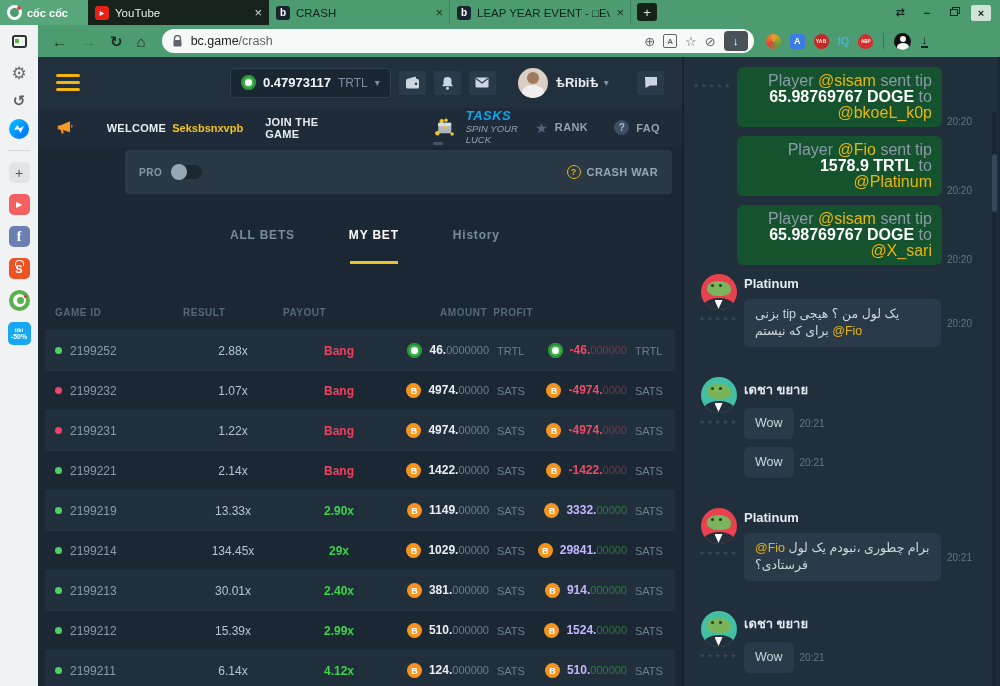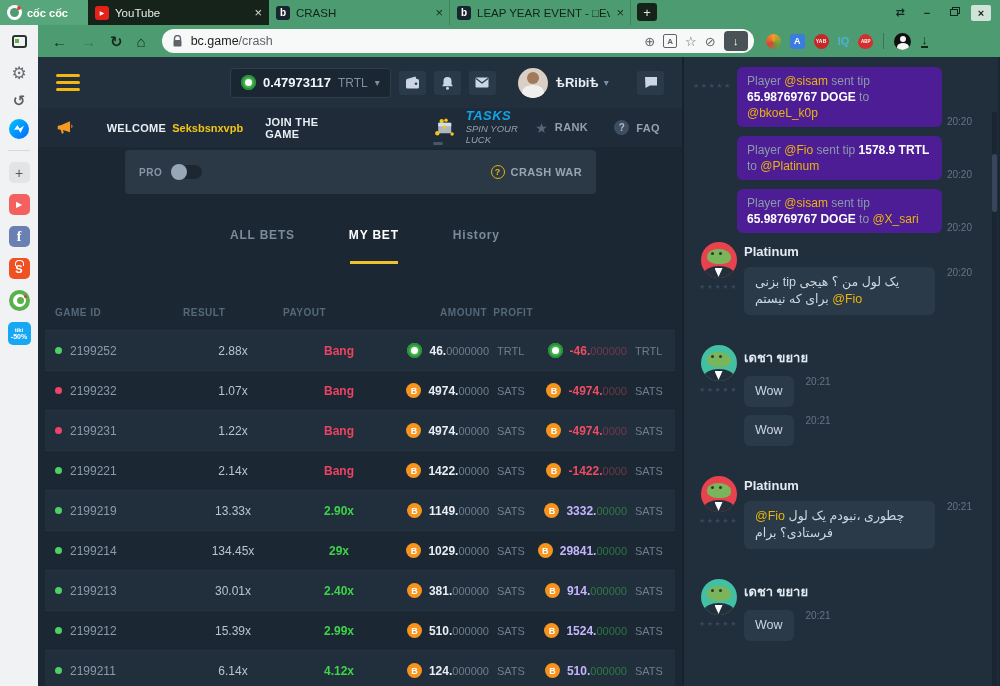--- a/index.html
+++ b/index.html
@@ -125,21 +125,21 @@
   .rank{display:flex;align-items:flex-start;gap:7px;margin-left:auto;}
   .g-rankstar::before{content:"\2605";}
   .rankstar{color:#55657a;font-size:14px;line-height:1;}
   .rank-label{color:#93a1b0;font-weight:bold;font-size:11px;letter-spacing:.4px;}
   .faq{display:flex;align-items:center;gap:7px;margin-left:26px;margin-right:4px;}
   .faq-ic{width:15px;height:15px;border-radius:50%;background:#3e4e60;color:#a9bac9;font-size:10px;font-weight:bold;
     display:flex;align-items:center;justify-content:center;}
   
   .gamesec{height:53px;position:relative;}
   .gamesec::before{content:"";position:absolute;left:395px;top:-5px;width:10px;height:3px;background:#46576a;border-radius:2px;}
-  .propanel{position:absolute;left:87px;top:3px;width:471px;height:44px;background:#2b3947;border-radius:4px;
+  .propanel{position:absolute;left:87px;top:3px;width:547px;height:44px;background:#2b3947;border-radius:4px;
     display:flex;align-items:center;padding:0 14px;}
   .pro-label{color:#8795a5;font-size:10px;font-weight:bold;letter-spacing:.5px;margin-right:10px;}
   .toggle{width:30px;height:14px;background:#1c2731;border-radius:7px;position:relative;}
   .toggle::before{content:"";position:absolute;left:-1px;top:-1px;width:16px;height:16px;border-radius:50%;background:#97a7b8;}
   .crashwar{margin-left:auto;display:flex;align-items:center;gap:6px;}
   .cw-ic{width:14px;height:14px;border-radius:50%;border:1.5px solid #e3b50e;color:#e3b50e;font-size:9px;font-weight:bold;
     display:flex;align-items:center;justify-content:center;}
   .cw-label{color:#97a5b3;font-size:11px;font-weight:bold;letter-spacing:.4px;}
   
   .btabs{display:flex;gap:54px;margin:28px 0 0 192px;height:40px;}
@@ -152,55 +152,55 @@
   .thead{height:35px;margin-top:27px;color:#566878;font-size:10px;font-weight:bold;letter-spacing:.5px;}
   .th0{padding-left:10px;} .th1,.th2{text-align:left;} .th3{text-align:right;padding-right:2px;} .th4{text-align:right;}
   .trow{height:40px;border-top:1px solid #26333f;font-size:12px;}
   .trow.alt{background:#212e3c;}
   .c-id{display:flex;align-items:center;gap:8px;padding-left:10px;color:#8b9aa9;}
   .dot{width:7px;height:7px;border-radius:50%;}
   .dot.green{background:#4ed164;} .dot.red{background:#f0426b;}
   .c-res{text-align:center;color:#b9c4d0;}
   .c-pay{text-align:center;font-weight:bold;}
   .c-pay.bang{color:#ef4260;} .c-pay.win{color:#3ed348;}
-  .c-amt{display:flex;align-items:center;justify-content:flex-end;gap:7px;}
+  .c-amt{display:flex;justify-content:flex-end;gap:7px;}
   .c-amt .main{color:#e9eef4;font-weight:bold;}
   .c-amt .frac{color:#6e7e8d;font-size:11px;}
   .c-cur{color:#6e7e8d;font-size:11px;padding-left:8px;}
   .c-prof .main.neg{color:#ee4b64;font-weight:bold;}
   .c-prof .frac.neg{color:rgba(238,75,100,.4);font-size:11px;}
   .c-prof .main.pos{color:#c4b5fd;font-weight:bold;}
   .c-prof .frac.pos{color:rgba(62,211,72,.45);font-size:11px;}
 
   
   .chat{width:316px;flex:0 0 auto;background:#212f3c;border-left:2px solid #16212b;display:flex;flex-direction:column;position:relative;}
   .chat-header{height:51px;background:#22303e;display:flex;align-items:center;padding:0 12px;gap:9px;flex:0 0 auto;}
   .cbtn{width:35px;height:29px;background:#2635433;border:1px solid #34465a;border-radius:4px;
     display:flex;align-items:center;justify-content:center;}
   .global{margin-left:auto;width:118px;height:30px;border:1px solid #3c4f63;border-radius:4px;
     display:flex;align-items:center;justify-content:space-between;padding:0 12px;color:#dfe8f0;font-size:13px;}
   .chat-body{flex:1;padding:10px 26px 0 12px;overflow:hidden;position:relative;}
   .stars{font-size:7px;color:#39495c;letter-spacing:1.5px;white-space:nowrap;}
   .tip{position:relative;margin:0 0 9px 41px;display:flex;align-items:flex-end;gap:5px;}
   .tip .ghost-stars{position:absolute;left:-44px;top:15px;}
-  .tip-bubble{background:#4c1d95;border-radius:6px;padding:6px 10px;font-size:12px;line-height:16px;color:#8b9aaa;flex:1;}
+  .tip-bubble{background:#14532d;border-radius:6px;padding:6px 10px;font-size:16px;line-height:16px;color:#8b9aaa;flex:1;text-align:right;}
   .tip-bubble b{color:#fff;}
   .mention{color:#e9b50e;}
   .time{font-size:10px;color:#647586;white-space:nowrap;}
   .msg-group{display:flex;margin:2px 0 22px 0;}
   .avcol{width:45px;flex:0 0 auto;display:flex;flex-direction:column;align-items:center;}
   .avatar{width:36px;height:36px;border-radius:50%;position:relative;overflow:hidden;flex:0 0 auto;}
   .croc-head{position:absolute;left:6px;top:7px;width:24px;height:15px;background:#7ab55c;border-radius:55% 60% 45% 50%;}
   .croc-head::before{content:"";position:absolute;left:4px;top:3px;width:3px;height:3px;border-radius:50%;background:#2c3a2c;box-shadow:8px 0 0 #2c3a2c;}
   .croc-suit{position:absolute;bottom:-3px;left:3px;width:30px;height:15px;background:#232f3b;border-radius:50% 50% 0 0;}
   .croc-suit::before{content:"";position:absolute;left:11px;top:2px;width:8px;height:9px;background:#fff;clip-path:polygon(0 0,100% 0,50% 100%);}
   .avcol .stars{margin-top:5px;}
   .mcol{flex:1;padding-left:3px;}
   .mname{color:#e2eaf2;font-weight:bold;font-size:13px;margin:2px 0 8px;}
-  .brow{display:flex;align-items:flex-start;gap:12px;margin-bottom:8px;}
+  .brow{display:flex;align-items:center;gap:6px;margin-bottom:8px;}
   .bubble{background:#2b3a48;border-radius:6px;padding:7px 11px;font-size:12.5px;color:#ccd6e0;max-width:225px;line-height:17px;}
   .bubble .w{unicode-bidi:isolate;}
   .chat-scrollbar{position:absolute;right:1px;top:55px;bottom:0;width:5px;background:#1a2631;}
   .chat-thumb{width:5px;height:58px;background:#36475b;border-radius:3px;margin-top:42px;}
 </style>
 </head>
 <body>
 
 <div class="window">
 

